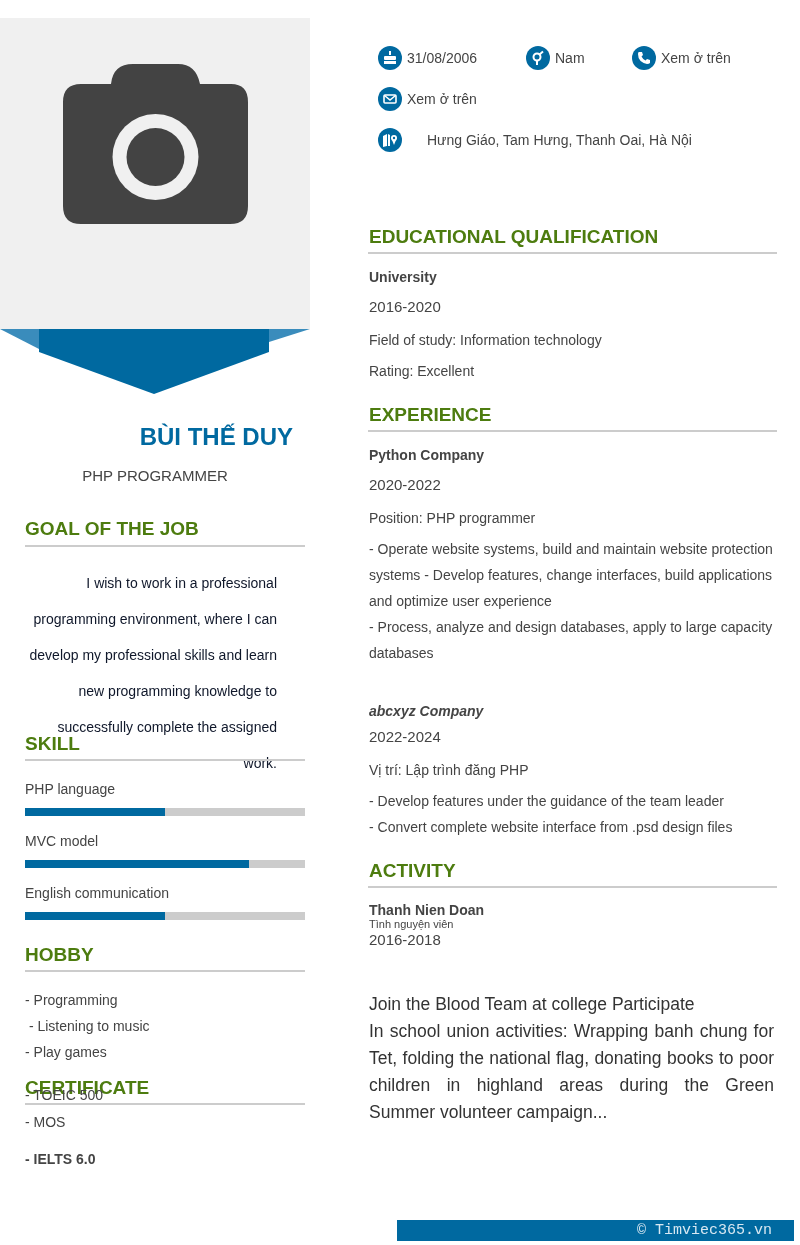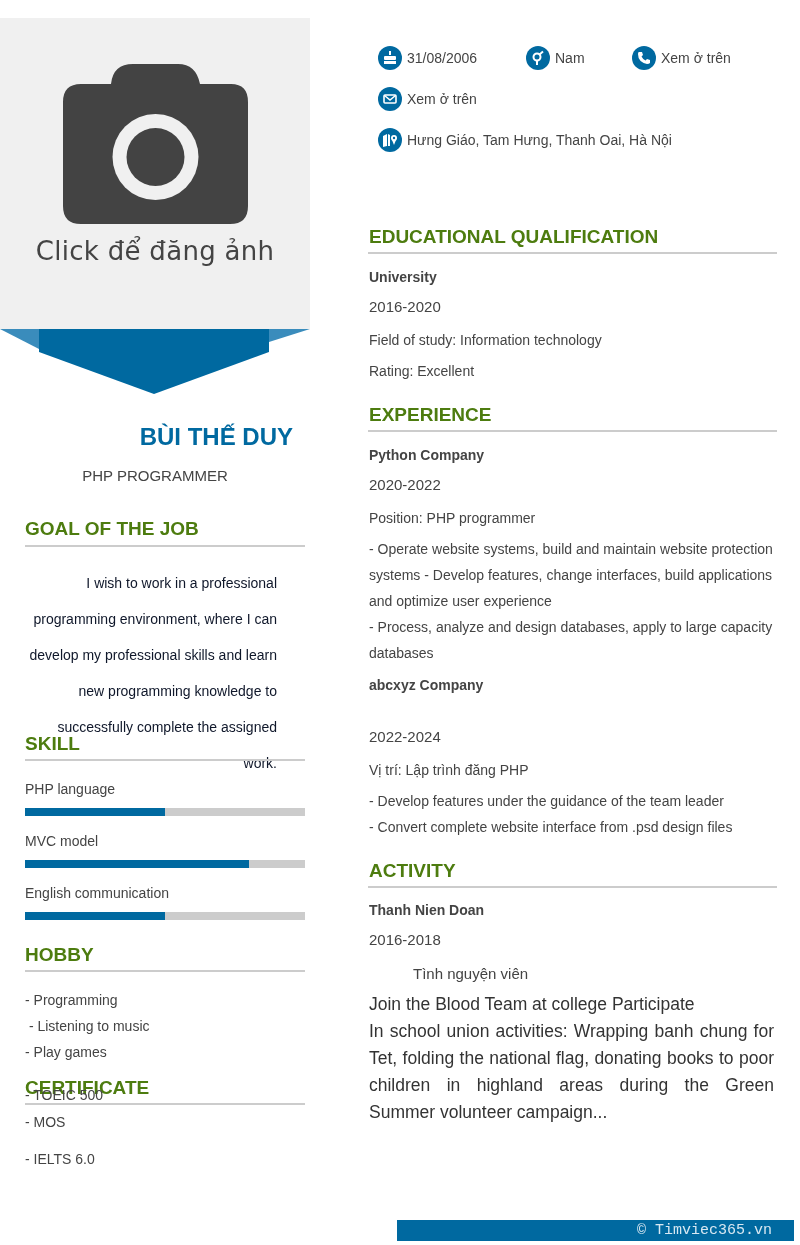--- a/index.html
+++ b/index.html
@@ -39,21 +39,20 @@
 </style>
 </head>
 <body>
 
 <div class="photo-box">
   <svg class="camera" width="185" height="160" viewBox="0 0 185 160">
     <path d="M48 20 Q50 0 70 0 L115 0 Q133 0 137 20 L168 20 Q185 20 185 38 L185 142 Q185 160 167 160 L18 160 Q0 160 0 142 L0 38 Q0 20 18 20 Z" fill="#434343"></path>
     <circle cx="92.5" cy="93" r="43" fill="#f0f0f0"></circle>
     <circle cx="92.5" cy="93" r="29" fill="#434343"></circle>
   </svg>
-  <div class="photo-label">Click để đăng ảnh</div>
 </div>
 
 <svg class="ribbon" width="310" height="70" viewBox="0 0 310 70">
   <polygon points="0,0 39,0 39,20" fill="#3a8cbc"></polygon>
   <polygon points="310,0 269,0 269,13" fill="#3a8cbc"></polygon>
   <polygon points="39,0 269,0 269,23 154,65 39,23" fill="#0069a0"></polygon>
 </svg>
 
 <div class="name">BÙI THẾ DUY</div>
 <div class="job-title">PHP PROGRAMMER</div>
@@ -82,21 +81,21 @@
 
 <div class="sec-title" style="left:25px; top:944px;">HOBBY</div>
 <div class="sec-line" style="left:25px; top:970px; width:280px;"></div>
 <div class="list-item" style="top:992px;">- Programming</div>
 <div class="list-item" style="top:1018px;"> - Listening to music</div>
 <div class="list-item" style="top:1044px;">- Play games</div>
 
 <div class="sec-title" style="left:25px; top:1077px;">CERTIFICATE</div>
 <div class="sec-line" style="left:25px; top:1103px; width:280px;"></div>
 <div class="list-item" style="top:1075px;margin-top:12px;">- TOEIC 500</div>
-<div class="list-item" style="top:1151px;">- IELTS 6.0</div>
+<div class="list-item" style="top:1151px;font-weight:bold;">- IELTS 6.0</div>
 <div class="list-item" style="top:1114px;">- MOS</div>
 
 <div class="info-row" style="left:365px; top:46px;">
   <span class="info-icon">
     <svg width="16" height="16" viewBox="0 0 16 16">
         <rect x="7" y="1" width="2" height="4" fill="#fff"></rect>
         <rect x="2" y="6" width="12" height="4" rx="1" fill="#fff"></rect>
         <rect x="2" y="11" width="12" height="3" fill="#fff"></rect>
       </svg>
   </span>
@@ -122,21 +121,21 @@
 </div>
 <div class="info-row" style="left:365px; top:87px;">
   <span class="info-icon">
     <svg width="16" height="16" viewBox="0 0 16 16">
         <rect x="2" y="4" width="12" height="8" rx="1" fill="none" stroke="#fff" stroke-width="1.6"></rect>
         <polyline points="2.5,4.5 8,9 13.5,4.5" fill="none" stroke="#fff" stroke-width="1.6"></polyline>
       </svg>
   </span>
   <span>Xem ở trên</span>
 </div>
-<div class="info-row" style="left:365px; top:128px;">
+<div class="info-row" style="left:365px; top:128px;gap:20px;">
   <span class="info-icon">
     <svg width="16" height="16" viewBox="0 0 16 16">
         <polygon points="1,4 5,2 5,14 1,15" fill="#fff"></polygon>
         <polygon points="6,2 8,3 8,14 6,14" fill="#fff"></polygon>
         <circle cx="12" cy="6" r="3" fill="#fff"></circle>
         <polygon points="10,8 14,8 12,13" fill="#fff"></polygon>
         <circle cx="12" cy="6" r="1.2" fill="#0069a0"></circle>
       </svg>
   </span>
   <span>Hưng Giáo, Tam Hưng, Thanh Oai, Hà Nội</span>
@@ -151,27 +150,27 @@
 
 <div class="sec-title" style="left:369px; top:404px;">EXPERIENCE</div>
 <div class="sec-line" style="left:368px; top:430px; width:409px;"></div>
 
 <div class="r-bold" style="top:447px;">Python Company</div>
 <div class="r-date" style="top:476px;">2020-2022</div>
 <div class="r-text" style="top:510px;">Position: PHP programmer</div>
 <div class="r-para" style="top:536px;">- Operate website systems, build and maintain website protection systems - Develop features, change interfaces, build applications and optimize user experience
  - Process, analyze and design databases, apply to large capacity databases</div>
 
-<div class="r-bold" style="top:677px;">abcxyz Company</div>
+<div class="r-bold" style="top:703px;font-style:italic;">abcxyz Company</div>
 <div class="r-date" style="top:728px;">2022-2024</div>
 <div class="r-text" style="top:762px;">Vị trí: Lập trình đăng PHP</div>
 <div class="r-para" style="top:788px;">- Develop features under the guidance of the team leader
  - Convert complete website interface from .psd design files</div>
 
 <div class="sec-title" style="left:369px; top:860px;">ACTIVITY</div>
 <div class="sec-line" style="left:368px; top:886px; width:409px;"></div>
 <div class="r-bold" style="top:902px;">Thanh Nien Doan</div>
 <div class="r-date" style="top:931px;">2016-2018</div>
-<div class="r-text" style="top:965px; font-size:15px;margin-left:44px;">Tình nguyện viên</div>
+<div class="r-text" style="top:918px; font-size:11px;">Tình nguyện viên</div>
 <div class="r-big" style="top:991px;">Join the Blood Team at college Participate</div>
 <div class="r-big" style="top:1018px;">In school union activities: Wrapping banh chung for Tet, folding the national flag, donating books to poor children in highland areas during the Green Summer volunteer campaign...</div>
 
 <div class="footer">© Timviec365.vn</div>
 
 </body></html>

